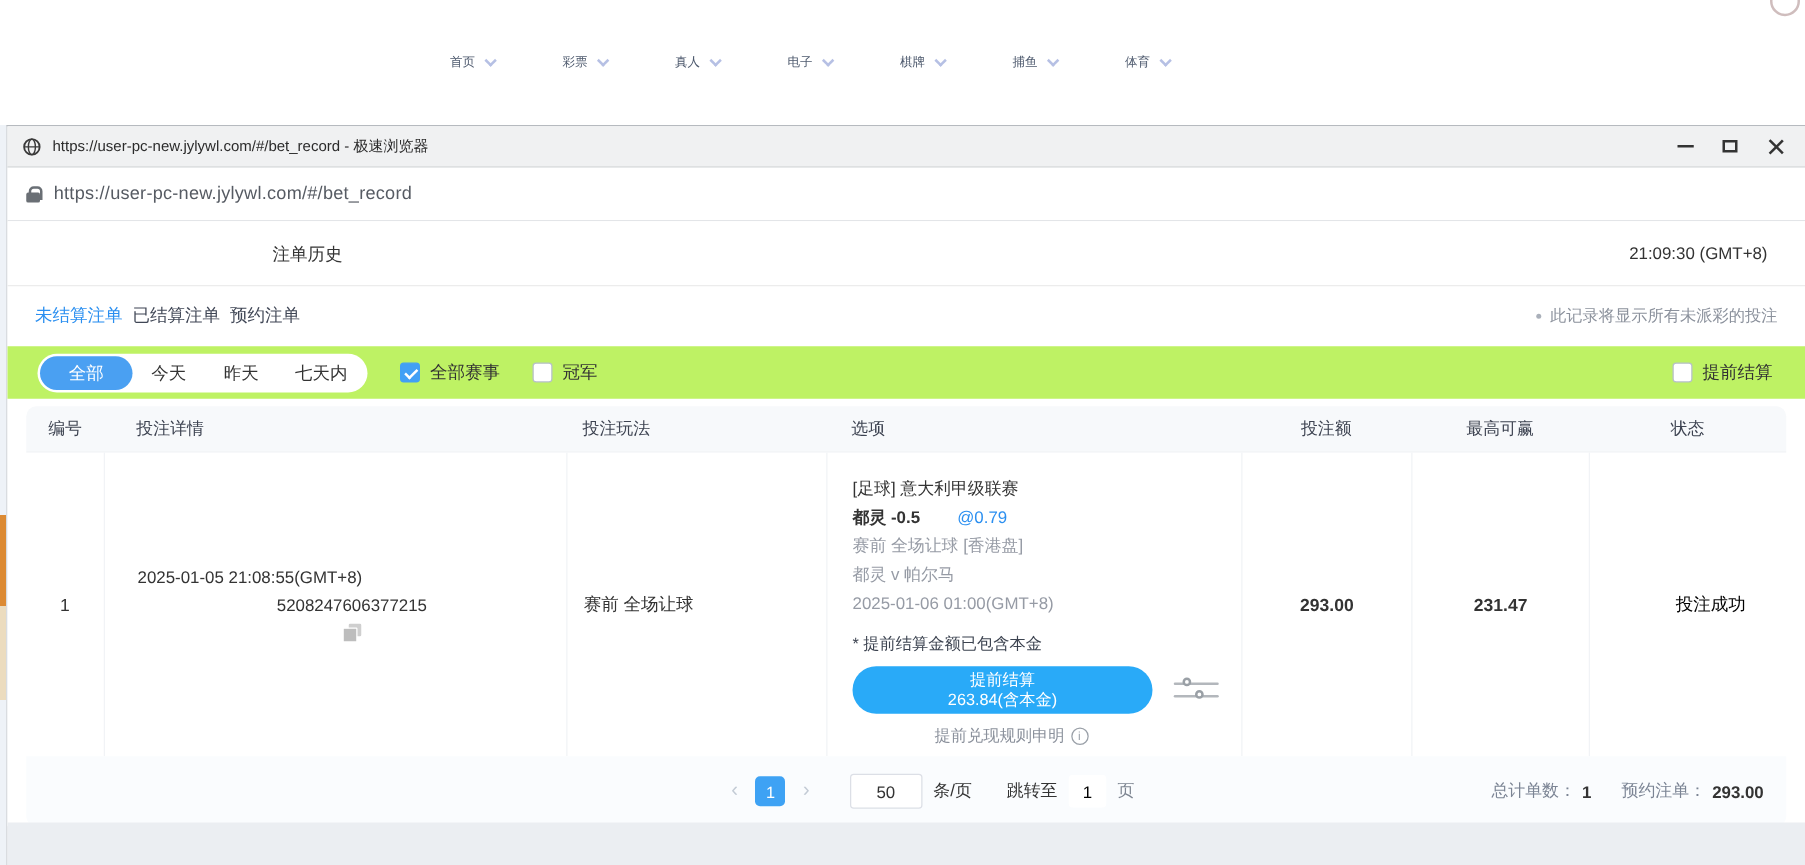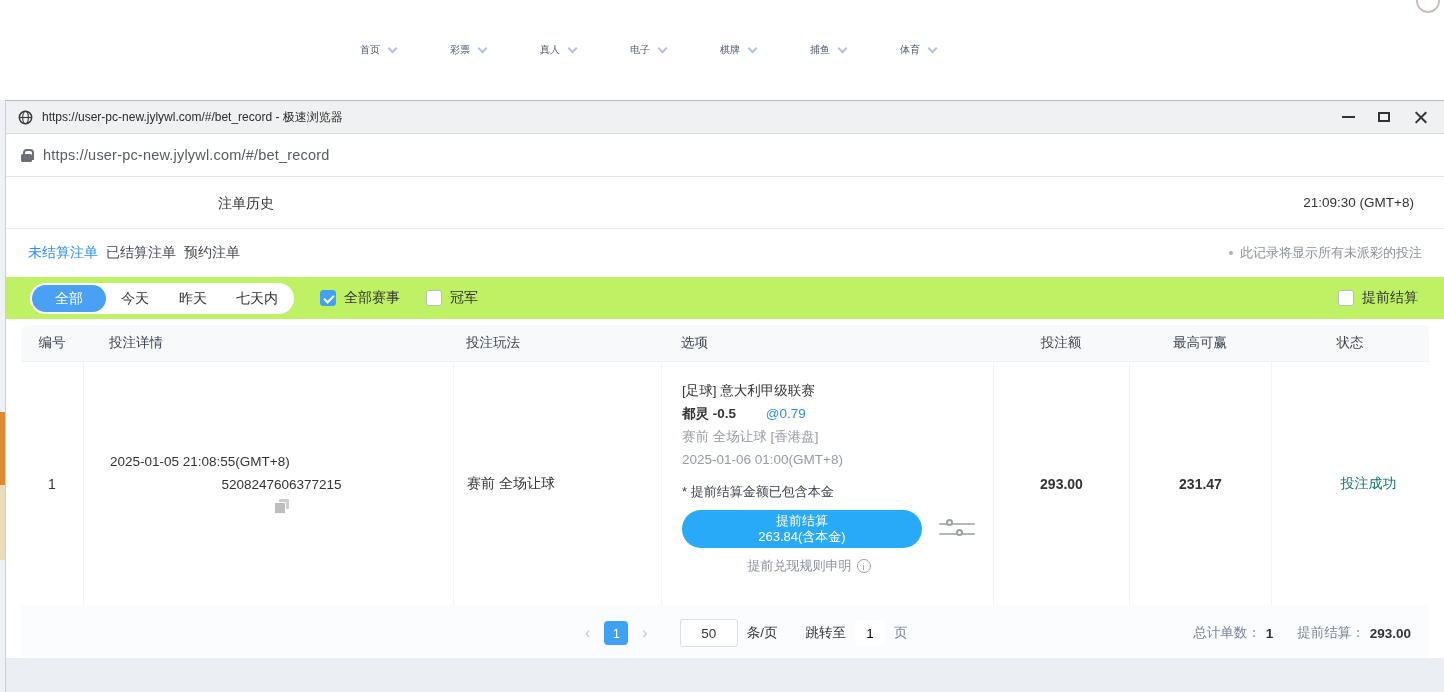--- a/index.html
+++ b/index.html
@@ -102,21 +102,21 @@
     flex-direction:column;align-items:center;justify-content:center;font-size:13px;line-height:16px;cursor:pointer;border:none;}
   .sliders-icon{display:flex;flex-direction:column;gap:8px;margin-left:17px;cursor:pointer;}
   .s-line{position:relative;width:36px;height:2px;background:#b3b7bc;border-radius:1px;}
   .s-knob{position:absolute;top:-4px;width:7px;height:7px;border:2px solid #9aa0a6;background:#fff;border-radius:50%;}
   .s-line.l1 .s-knob{left:7px;} .s-line.l2 .s-knob{left:17px;}
   .cashout-rules{width:254px;margin-top:9px;color:#8b919c;font-size:13px;display:flex;justify-content:center;align-items:center;gap:5px;cursor:pointer;}
   .info-icon{width:14px;height:14px;border:1px solid #9aa0a8;border-radius:50%;display:inline-flex;
     align-items:center;justify-content:center;font-size:9.5px;color:#9aa0a8;flex:0 0 auto;}
   .info-icon::after{content:"i";}
   .td-amount{display:flex;align-items:center;justify-content:center;font-weight:bold;font-size:14px;color:#333;}
-  .td-status{display:flex;align-items:center;justify-content:center;font-size:14px;color:#0f766e;padding-left:36px;}
+  .td-status{display:flex;align-items:center;justify-content:center;font-size:14px;color:#000000;padding-left:36px;}
 
   .tfoot{position:relative;height:56px;background:#fafcfe;border-radius:0 0 8px 8px;}
   .pagination{position:absolute;left:556px;top:0;height:56px;display:flex;align-items:center;font-size:13.5px;color:#333;}
   .pg-arrow{color:#c3cbd5;font-size:16px;padding:0 8px;cursor:pointer;}
   .pg-current{width:24px;height:24px;background:#3ea2f4;color:#fff;border-radius:4px;display:flex;
     align-items:center;justify-content:center;font-size:13px;margin:0 6px;cursor:pointer;}
   .pg-size-input{width:58px;height:28px;border:1px solid #dcdfe6;border-radius:3px;text-align:center;
     font-size:13.5px;margin-left:24px;color:#333;font-family:inherit;}
   .per-page{margin-left:9px;}
   .jump-label{margin-left:28px;}
@@ -256,20 +256,21 @@
           </span>
         </div>
         <div class="td td-play">赛前  全场让球</div>
         <div class="td td-sel">
           <div class="sel-line sel-league">[足球] 意大利甲级联赛</div>
           <div class="sel-line">
             <span class="sel-pick">都灵 -0.5</span>
             <span class="sel-odds">@0.79</span>
           </div>
           <div class="sel-line sel-gray">赛前 全场让球 [香港盘]</div>
+          <div class="sel-line sel-gray">都灵 v 帕尔马</div>
           <div class="sel-line sel-gray">2025-01-06 01:00(GMT+8)</div>
           <div class="cashout-note">* 提前结算金额已包含本金</div>
           <div class="btn-row">
             <button class="cashout-btn">
               <span>提前结算</span>
               <span>263.84(含本金)</span>
             </button>
             <span class="sliders-icon">
               <span class="s-line l1">
                   <span class="s-knob"></span>
@@ -299,21 +300,21 @@
           <span class="jump-label">跳转至</span>
           <input class="jump-input" value="1" style="">
           <span class="page-label">页</span>
         </div>
         <div class="totals">
           <span class="pair">
             <span class="lbl">总计单数：</span>
             <span class="val">1</span>
           </span>
           <span class="pair">
-            <span class="lbl">提前结算：</span>
+            <span class="lbl">预约注单：</span>
             <span class="val">293.00</span>
           </span>
         </div>
       </div>
     </div>
 
   </div>
 
   <div class="window-bottom"></div>
 </section>

